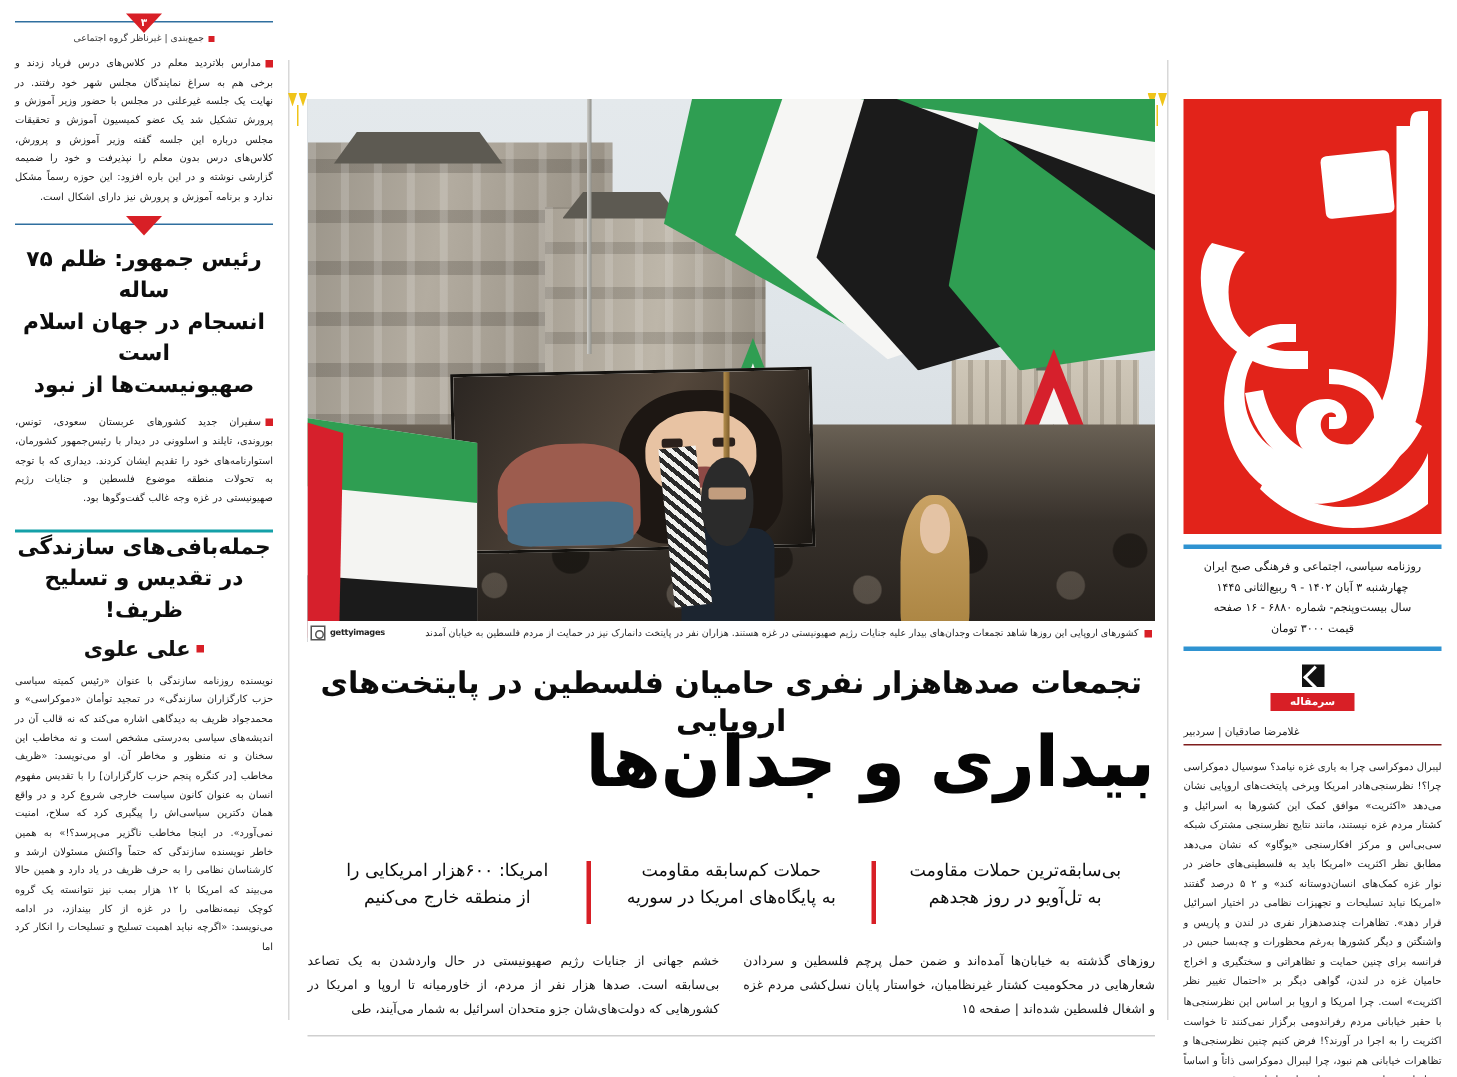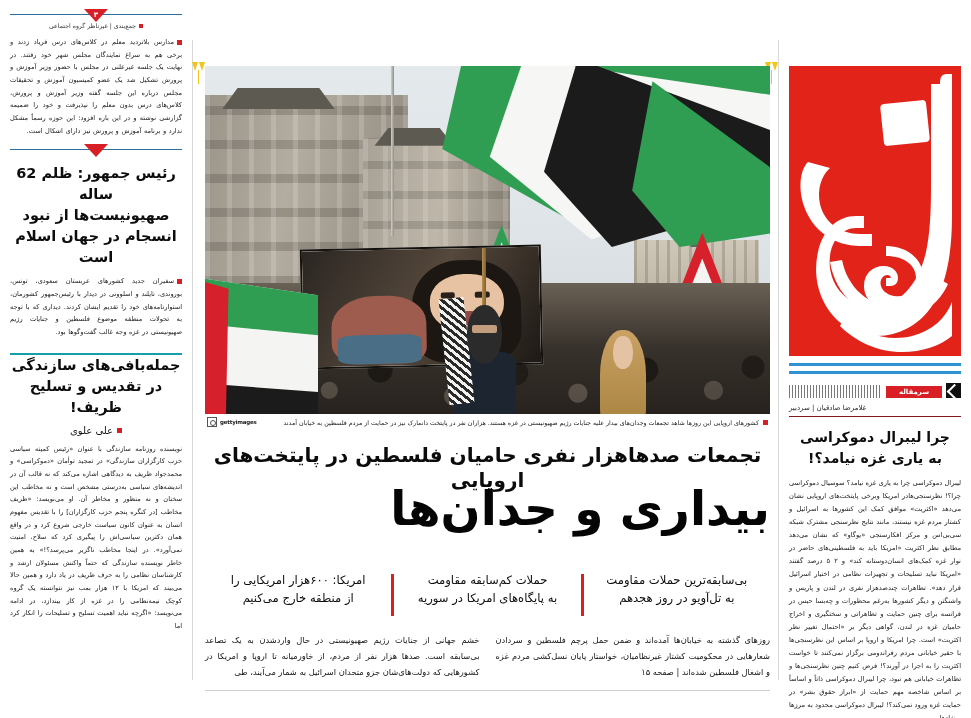--- a/index.html
+++ b/index.html
@@ -38,21 +38,21 @@
     letter-spacing:-0.2px;
   }
   .lc-title.sz2{font-size:14.5px;}
   .lc-kicker{
     display:flex;align-items:center;justify-content:center;gap:3px;
     font-size:6.2px;margin-top:7px;color:#333;
   }
   .lc-kicker .dot{width:4px;height:4px;background:#d81f26;flex:none;}
   .lc-byline{
     display:flex;align-items:center;justify-content:center;gap:4px;
-    font-size:10px;margin-top:7px;color:#111;font-weight:normal;
+    font-size:14px;margin-top:7px;color:#111;font-weight:bold;
   }
   .lc-byline .sq{width:5px;height:5px;background:#d81f26;flex:none;}
   .lc-body{
     font-size:6.6px;line-height:1.92;margin-top:7px;color:#1a1a1a;
     text-align:justify;text-align-last:right;direction:rtl;
     word-spacing:0.5px;
   }
   .lc-body .bullet{
     display:inline-block;width:5px;height:5px;background:#d81f26;
     margin-left:3px;vertical-align:middle;
@@ -250,21 +250,21 @@
   }
   .masthead svg{width:100%;height:100%;}
   .mast-rule{height:3px;background:#2f93d1;margin-top:7px;}
   .mast-info{
     text-align:center;font-size:7.4px;line-height:1.85;color:#111;
     margin-top:5px;direction:rtl;
   }
   .mast-rule2{height:3px;background:#2f93d1;margin-top:5px;}
 
   .op-head{
-    display:flex;align-items:flex-end;gap:4px;margin-top:9px;direction:rtl;
+    display:flex;align-items:center;gap:4px;margin-top:9px;direction:rtl;flex-direction:column;
   }
   .op-head .mark{
     width:15px;height:15px;background:#111;flex:none;position:relative;
   }
   .op-head .mark:after{
     content:"";position:absolute;left:3px;top:3px;width:9px;height:9px;
     border-left:2px solid #fff;border-bottom:2px solid #fff;
     transform:rotate(45deg);
   }
   .op-head .tag{
@@ -315,23 +315,23 @@
       <div class="lc-body">
         <span class="bullet"></span><span>مدارس بلاتردید معلم در کلاس‌های درس فریاد زدند و برخی هم به سراغ نمایندگان مجلس شهر خود رفتند. در نهایت یک جلسه غیرعلنی در مجلس با حضور وزیر آموزش و پرورش تشکیل شد یک عضو کمیسیون آموزش و تحقیقات مجلس درباره این جلسه گفته وزیر آموزش و پرورش، کلاس‌های درس بدون معلم را نپذیرفت و خود را ضمیمه گزارشی نوشته و در این باره افزود: این حوزه رسماً مشکل ندارد و برنامه آموزش و پرورش نیز دارای اشکال است.</span>
       </div>
     </div>
 
     <div class="lc-rule" style="margin-top:12px">
       <div class="tri"></div>
     </div>
     <div>
       <div class="lc-title sz2">
-        <div>رئیس جمهور: ظلم 62 ساله</div>
+        <div>رئیس جمهور: ظلم ۷۵ ساله</div>
+        <div>انسجام در جهان اسلام است</div>
         <div>صهیونیست‌ها از نبود</div>
-        <div>انسجام در جهان اسلام است</div>
       </div>
       <div class="lc-body">
         <span class="bullet"></span><span>سفیران جدید کشورهای عربستان سعودی، تونس، بوروندی، تایلند و اسلوونی در دیدار با رئیس‌جمهور کشورمان، استوارنامه‌های خود را تقدیم ایشان کردند. دیداری که با توجه به تحولات منطقه موضوع فلسطین و جنایات رژیم صهیونیستی در غزه وجه غالب گفت‌وگوها بود.</span>
       </div>
     </div>
 
     <div class="lc-sep"></div>
 
     <div>
       <div class="lc-title sz2" style="margin-top:0">
@@ -492,28 +492,30 @@
         <path d="M150 18 C150 10 152 8 158 8 L162 8 L162 150 C162 205 150 245 118 262 C96 274 70 272 52 258 C30 241 22 212 28 186 C33 163 48 150 66 150 L74 150 L74 162 L66 162 C52 162 42 174 40 190 C37 214 52 236 76 240 C104 245 128 222 136 186 C140 168 141 146 141 120 L141 18 Z" fill="#ffffff"></path>
         <rect x="92" y="36" width="46" height="42" rx="4" fill="#ffffff" transform="rotate(-6 115 57)"></rect>
         <path d="M18 96 C10 104 8 122 14 140 C22 164 44 180 70 180 L82 180 L82 168 L70 168 C50 168 34 156 30 138 C27 124 31 110 40 102 Z" fill="#ffffff"></path>
         <path d="M40 196 C46 232 76 256 112 252 C134 249 150 236 158 218 L148 212 C141 228 128 238 110 240 C82 243 58 224 52 194 Z" fill="#ffffff"></path>
         <path d="M96 180 C118 180 134 194 134 214 C134 232 120 244 102 244 C86 244 74 234 74 220 C74 208 82 200 94 200 C102 200 108 205 108 212 C108 217 105 220 100 220 L96 220 L96 212 L100 212 C101 212 101 211 100 210 C98 208 94 209 92 212 C88 218 92 228 104 230 C118 232 126 224 126 212 C126 199 114 190 96 190 Z" fill="#ffffff"></path>
         <path d="M54 252 C72 268 98 276 122 270 C142 265 156 252 162 236 L162 270 C150 280 132 286 112 286 C88 286 66 276 50 260 Z" fill="#ffffff"></path>
       </svg>
     </div>
 
     <div class="mast-rule"></div>
+    <div class="mast-info">
+      <div>روزنامه سیاسی، اجتماعی و فرهنگی صبح ایران</div>
+      <div>چهارشنبه ۳ آبان ۱۴۰۲ - ۹ ربیع‌الثانی ۱۴۴۵</div>
+      <div>سال بیست‌وپنجم- شماره ۶۸۸۰ - ۱۶ صفحه</div>
+      <div>قیمت ۳۰۰۰ تومان</div>
+    </div>
     <div class="mast-rule2"></div>
 
     <div class="op-head">
       <span class="mark"></span>
       <span class="tag">سرمقاله</span>
       <span class="hatch"></span>
     </div>
     <div class="op-byline">غلامرضا صادقیان | سردبیر</div>
-    <div class="op-title">
-      <div>چرا لیبرال دموکراسی</div>
-      <div>به یاری غزه نیامد؟!</div>
-    </div>
     <div class="op-body">لیبرال دموکراسی چرا به یاری غزه نیامد؟ سوسیال دموکراسی چرا؟! نظرسنجی‌هادر امریکا وبرخی پایتخت‌های اروپایی نشان می‌دهد «اکثریت» موافق کمک این کشورها به اسرائیل و کشتار مردم غزه نیستند، مانند نتایج نظرسنجی مشترک شبکه سی‌بی‌اس و مرکز افکارسنجی «یوگاو» که نشان می‌دهد مطابق نظر اکثریت «امریکا باید به فلسطینی‌های حاضر در نوار غزه کمک‌های انسان‌دوستانه کند» و ۲ ۵ درصد گفتند «امریکا نباید تسلیحات و تجهیزات نظامی در اختیار اسرائیل قرار دهد». تظاهرات چندصدهزار نفری در لندن و پاریس و واشنگتن و دیگر کشورها به‌رغم محظورات و چه‌بسا حبس در فرانسه برای چنین حمایت و تظاهراتی و سختگیری و اخراج حامیان غزه در لندن، گواهی دیگر بر «احتمال تغییر نظر اکثریت» است. چرا امریکا و اروپا بر اساس این نظرسنجی‌ها با حقیر خیابانی مردم رفراندومی برگزار نمی‌کنند تا خواست اکثریت را به اجرا در آورند؟! فرض کنیم چنین نظرسنجی‌ها و تظاهرات خیابانی هم نبود، چرا لیبرال دموکراسی ذاتاً و اساساً بر اساس شاخصه مهم حمایت از «ابراز حقوق بشر» در حمایت غزه ورود نمی‌کند؟! لیبرال دموکراسی محدود به مرزها و نژادها</div>
   </div>
 
 </div>
 
 </body></html>

